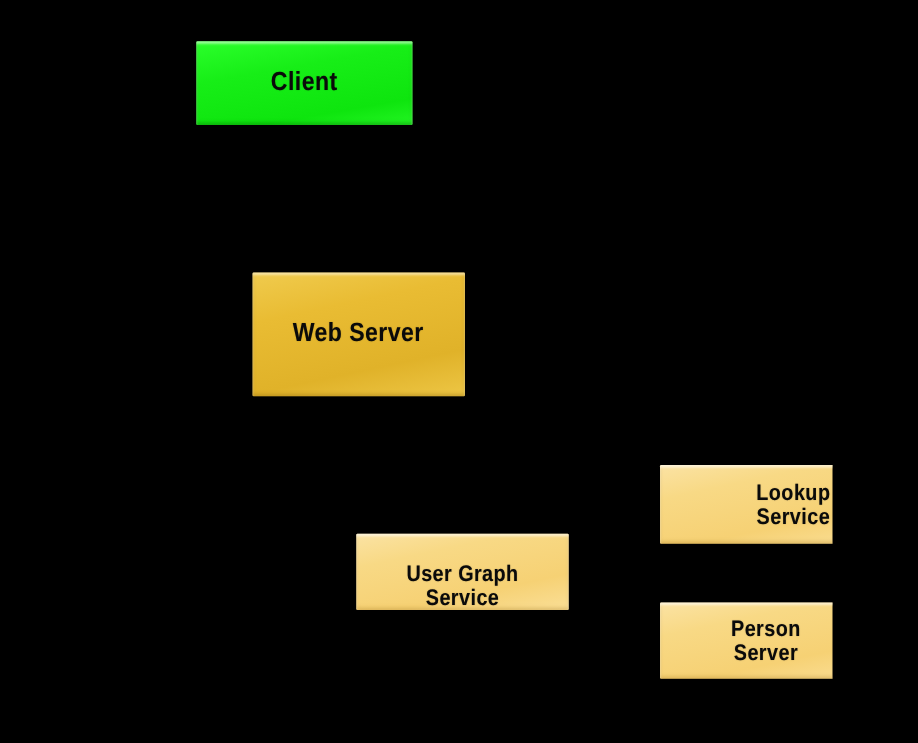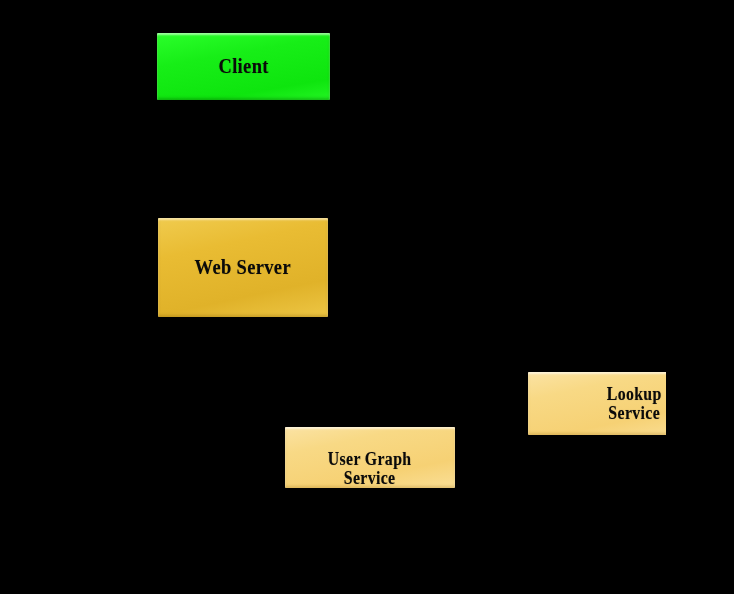--- a/index.html
+++ b/index.html
@@ -7,21 +7,21 @@
     margin: 0;
     padding: 0;
     background: #000000;
   }
   #canvas {
     position: relative;
     width: 666px;
     height: 594px;
     background: #000000;
     overflow: hidden;
-    font-family: Liberation Serif, serif;
+    font-family: Liberation Sans, sans-serif;
   }
   .node {
     position: absolute;
     display: flex;
     align-items: center;
     justify-content: center;
     text-align: center;
     box-sizing: border-box;
     color: #0a0a0a;
     font-weight: bold;
@@ -43,20 +43,21 @@
       inset 0 -2px 3px rgba(0,90,0,0.35),
       3px 4px 5px rgba(0,0,0,0.85);
   }
   
   .node.amber {
     background: linear-gradient(168deg, #f0cb4e 0%, #e9bc33 30%, #e0b229 72%, #edc645 100%);
     box-shadow:
       inset 0 2px 2px rgba(255,255,255,0.5),
       inset 0 -2px 3px rgba(130,90,0,0.3),
       3px 4px 5px rgba(0,0,0,0.85);
+    margin-left: 44px;
   }
   
   .node.yellow {
     background: linear-gradient(168deg, #fbe3a4 0%, #f8d985 28%, #f6d174 70%, #fadf97 100%);
     box-shadow:
       inset 0 2px 2px rgba(255,255,255,0.6),
       inset 0 -2px 3px rgba(160,115,20,0.28),
       3px 4px 5px rgba(0,0,0,0.85);
   }
 </style>
@@ -76,15 +77,19 @@
   <div class="node yellow" style="left:528px; top:372px; width:169px; height:63px; font-size:18px;padding-left:44px;">
     <span class="label">Lookup
 Service</span>
   </div>
 
   <div class="node yellow" style="left:285px; top:427px; width:170px; height:61px; font-size:18px;align-items:flex-end;">
     <span class="label">User Graph
 Service</span>
   </div>
 
+  <div class="node yellow" style="left:528px; top:482px; width:169px; height:61px; font-size:18px;">
+    <span class="label">Person
+Server</span>
+  </div>
 
 
 </div>
 
 </body></html>

